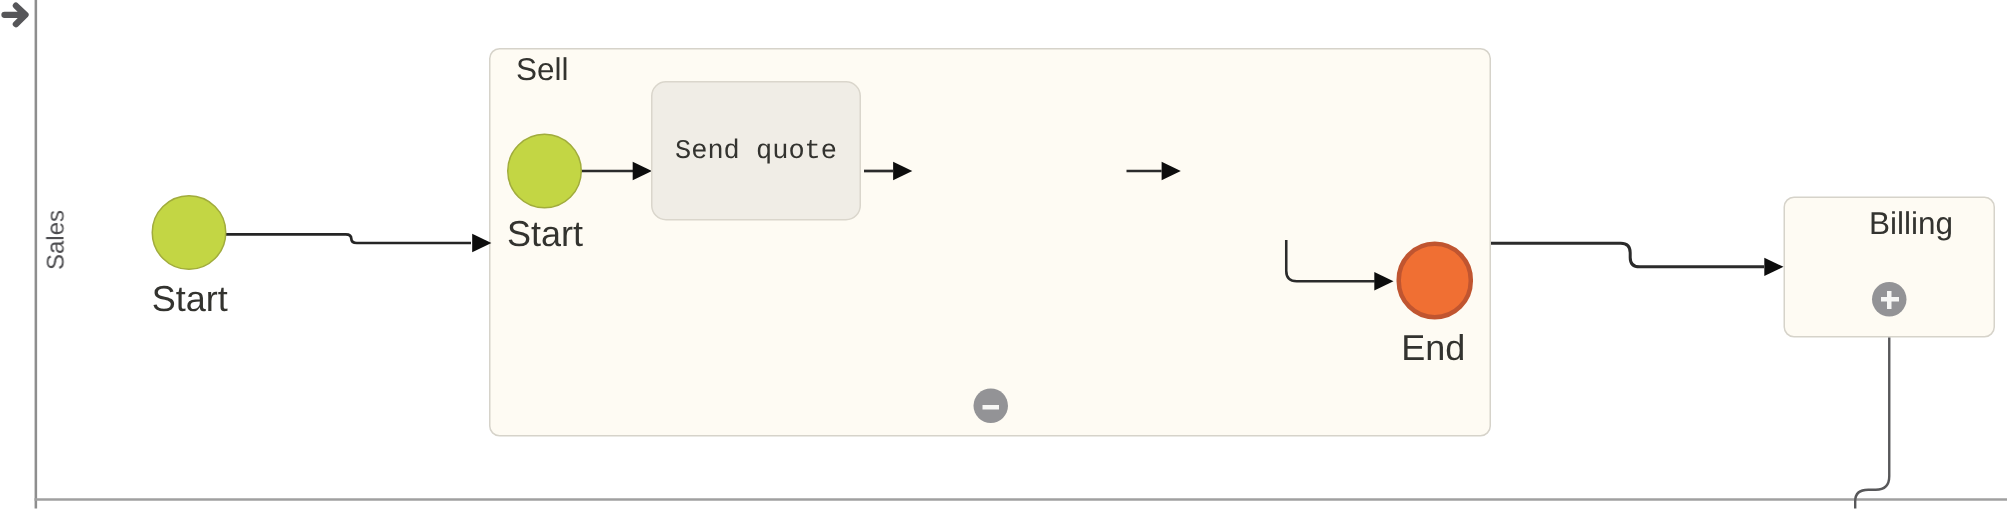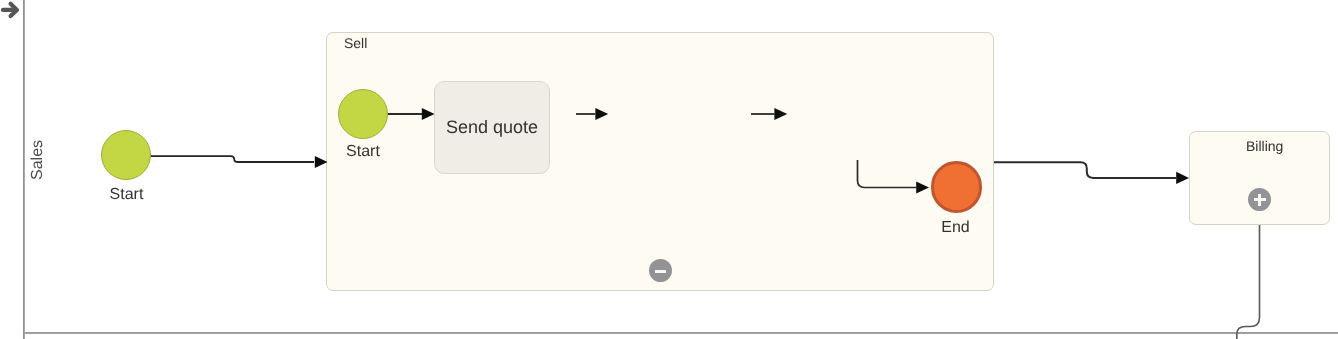--- a/index.html
+++ b/index.html
@@ -1,29 +1,29 @@
 <!DOCTYPE html>
 <html><head>
 <meta charset="utf-8">
 <style>
   html,body{margin:0;padding:0;}
   body{width:1338px;height:339px;background:#ffffff;font-family:"Liberation Sans",sans-serif;overflow:hidden;
         -webkit-font-smoothing:antialiased;text-rendering:geometricPrecision;}
   #stage{position:relative;width:1338px;height:339px;background:#fff;}
   .abs{position:absolute;}
   svg.layer{position:absolute;left:0;top:0;width:1338px;height:339px;overflow:visible;}
-  .lbl{position:absolute;color:#33332f;font-size:14px;line-height:1;white-space:nowrap;transform:translateZ(0);}
+  .lbl{position:absolute;color:#33332f;font-size:21px;line-height:1;white-space:nowrap;transform:translateZ(0);}
   .task{position:absolute;background:#F0EDE6;border:1px solid #DAD6CC;border-radius:10px;
         display:flex;align-items:center;justify-content:center;box-sizing:border-box;}
   .task span{color:#33332f;font-size:18px;transform:translateZ(0);}
   .pool{position:absolute;background:#FEFBF3;border:1px solid #D6D3CA;border-radius:7px;box-sizing:border-box;}
   .ev{position:absolute;border-radius:50%;box-sizing:border-box;}
   .ev-start{background:#C3D644;border:1.4px solid #A1AC3C;}
   .ev-end{background:#F06F33;border:3px solid #C05530;}
-  .evlabel{position:absolute;color:#33332f;font-size:16px;text-align:center;white-space:nowrap;transform:translateZ(0);}
+  .evlabel{position:absolute;color:#33332f;font-size:24px;text-align:center;white-space:nowrap;transform:translateZ(0);}
   .toggle{position:absolute;width:23px;height:23px;border-radius:50%;background:#939396;}
   .toggle .bar{position:absolute;background:#fff;}
   .sales-label{position:absolute;color:#4d4d50;font-size:16px;transform:rotate(-90deg) translateZ(0);transform-origin:0 0;white-space:nowrap;}
 
   
   .sales-label{left:29px;top:180px;}
   [data-name="pool-sell-label"]{left:344px;top:36px;}
   [data-name="pool-billing-label"]{left:1246px;top:139px;text-align:center;}
   [data-name="minus-circle-icon"]{left:649px;top:259px;}
   [data-name="plus-circle-icon"]{left:1248px;top:188px;}
@@ -95,17 +95,17 @@
 
   <div class="ev ev-start" data-name="event-start-outer" style="left: 101px; top: 130px; width: 50px; height: 50px;"></div>
   <div class="evlabel" data-name="event-start-outer-label">Start</div>
 
   <div class="ev ev-start" data-name="event-start-sell" style="left: 338px; top: 89px; width: 50px; height: 50px;"></div>
   <div class="evlabel" data-name="event-start-sell-label">Start</div>
 
   <div class="ev ev-end" data-name="event-end-sell" style="left: 930.8px; top: 161.3px; width: 51.4px; height: 51.4px;"></div>
   <div class="evlabel" data-name="event-end-sell-label">End</div>
 
-  <div class="task" data-name="task-send-quote" style="left: 434px; top: 81px; width: 116px; height: 93px;">
+  <div class="task" data-name="task-send-quote" style="left: 434px; top: 54px; width: 140px; height: 93px; font-family: Liberation Mono, monospace;">
     <span data-name="task-send-quote-label">Send quote</span>
   </div>
 
 </div>
 
 </body></html>

